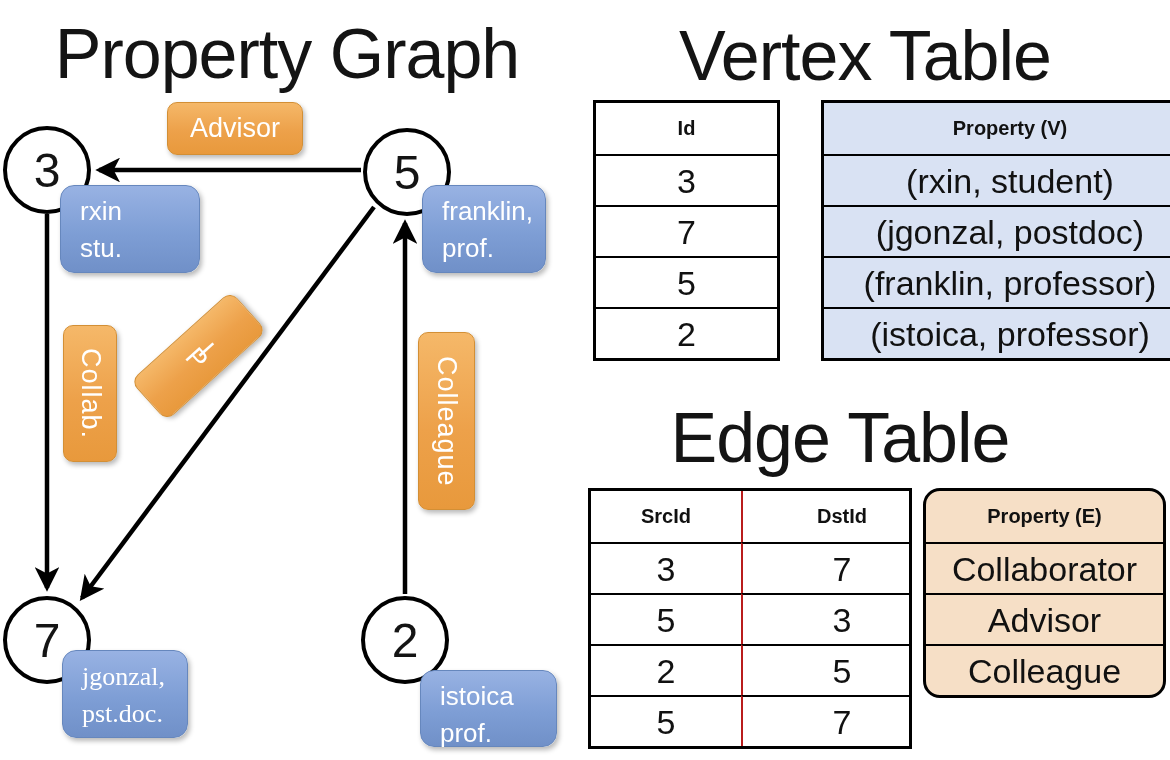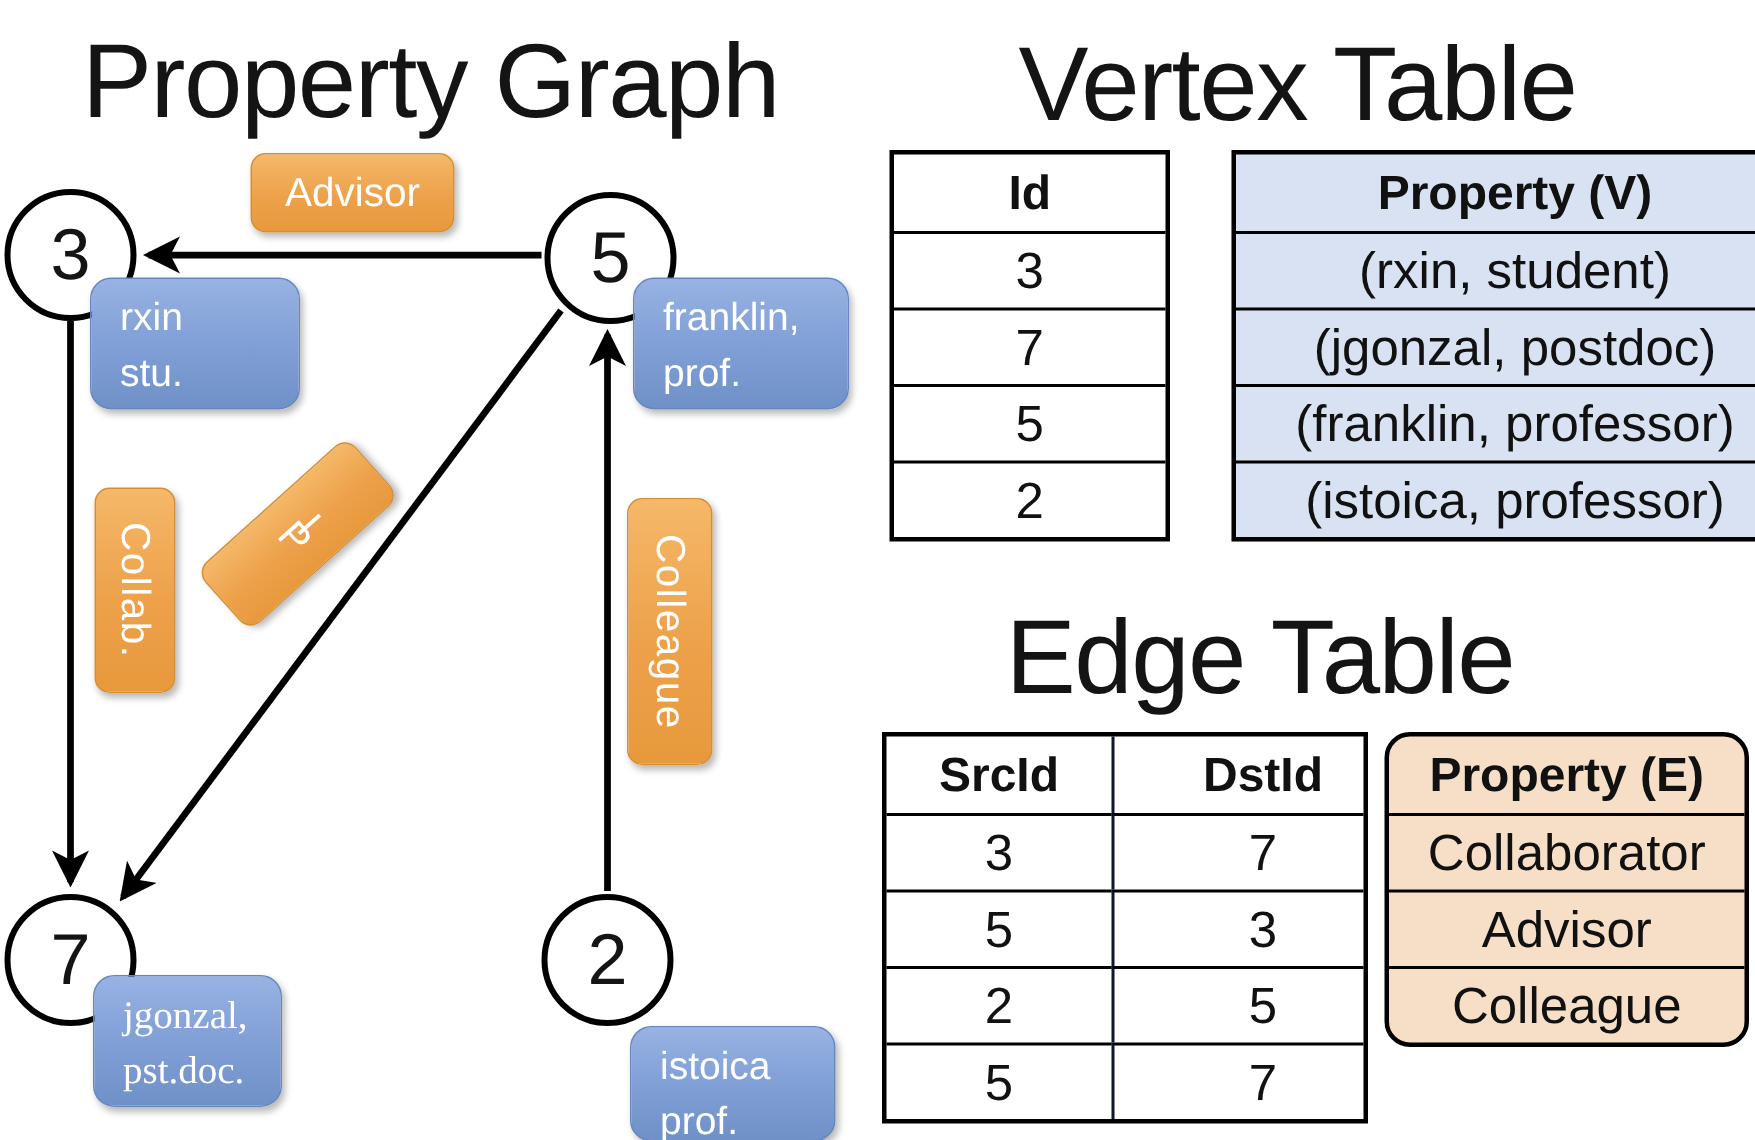--- a/index.html
+++ b/index.html
@@ -31,23 +31,23 @@
         border:1px solid #6687bd;border-radius:14px;
         box-shadow:2px 3px 5px rgba(0,0,0,0.28);
         color:#fff;font-size:26px;line-height:37px;
         padding:7px 0 0 19px;}
 
   
   .tbl{position:absolute;border:3px solid #000;box-sizing:border-box;background:#fff;}
   .tbl.grid2{display:grid;grid-template-columns:150px auto;}
   .cell{height:51px;line-height:51px;text-align:center;font-size:34px;
         font-weight:400;overflow:hidden;white-space:nowrap;box-sizing:border-box;}
-  .cell.th{font-size:32px;font-weight:bold;}
+  .cell.th{font-size:20px;font-weight:bold;}
   .bt{border-top:2px solid #000;}
-  .bl{border-left:2px solid #0f172a;padding-left:32px;}
+  .bl{border-left:2px solid #b91c1c;padding-left:32px;}
   .bluefill{background:#d9e2f3;}
   .tanfill{background:#f6dfc6;border-radius:17px;}
 
   svg line{stroke:#000;stroke-width:4.5px;}
 </style>
 </head>
 <body>
 
 <div class="abs big-title" style="left:0;top:14px;width:574px;">Property Graph</div>
 
@@ -73,29 +73,29 @@
     <span>7</span>
   </div>
 <div class="abs vcircle" style="left:361px;top:596px;">
     <span>2</span>
   </div>
 
 <div class="abs bbox" style="left:60px;top:185px;width:140px;height:88px;">
   <div>rxin</div>
   <div>stu.</div>
 </div>
-<div class="abs bbox" style="left:422px;top:185px;width:144px;height:88px;">
+<div class="abs bbox" style="left:422px;top:185px;width:124px;height:88px;">
   <div>franklin,</div>
   <div>prof.</div>
 </div>
 <div class="abs bbox" style="left:62px;top:650px;width:126px;height:88px;font-family:Liberation Serif, serif;">
   <div>jgonzal,</div>
   <div>pst.doc.</div>
 </div>
-<div class="abs bbox" style="left:420px;top:684px;width:137px;height:77px;">
+<div class="abs bbox" style="left:420px;top:670px;width:137px;height:77px;">
   <div>istoica</div>
   <div>prof.</div>
 </div>
 
 <div class="abs obox" style="left:167px;top:102px;width:136px;height:53px;">
   <span>Advisor</span>
 </div>
 <div class="abs obox vert" style="left:63px;top:325px;width:54px;height:137px;">
   <span>Collab.</span>
 </div>

